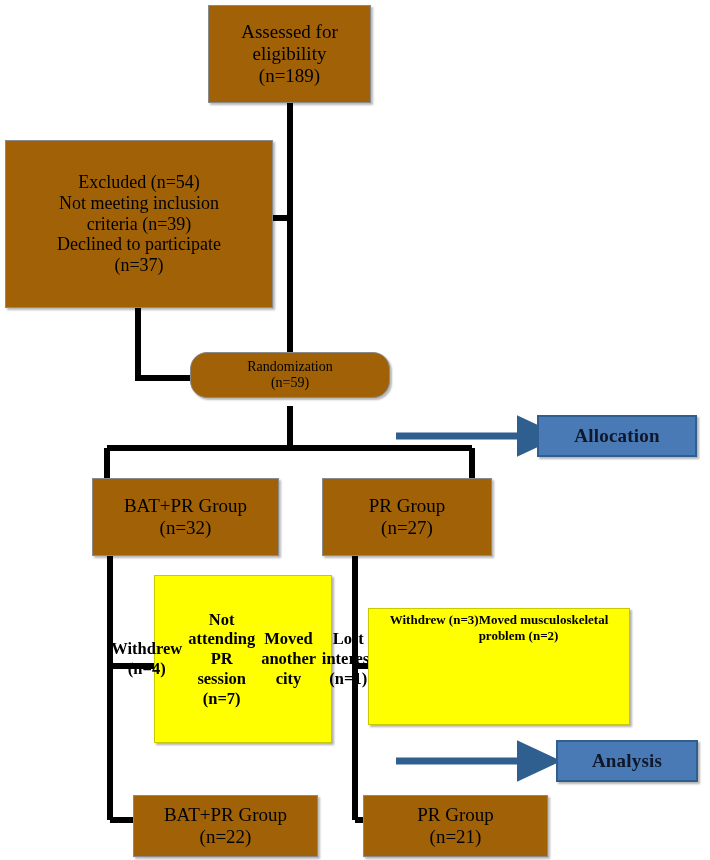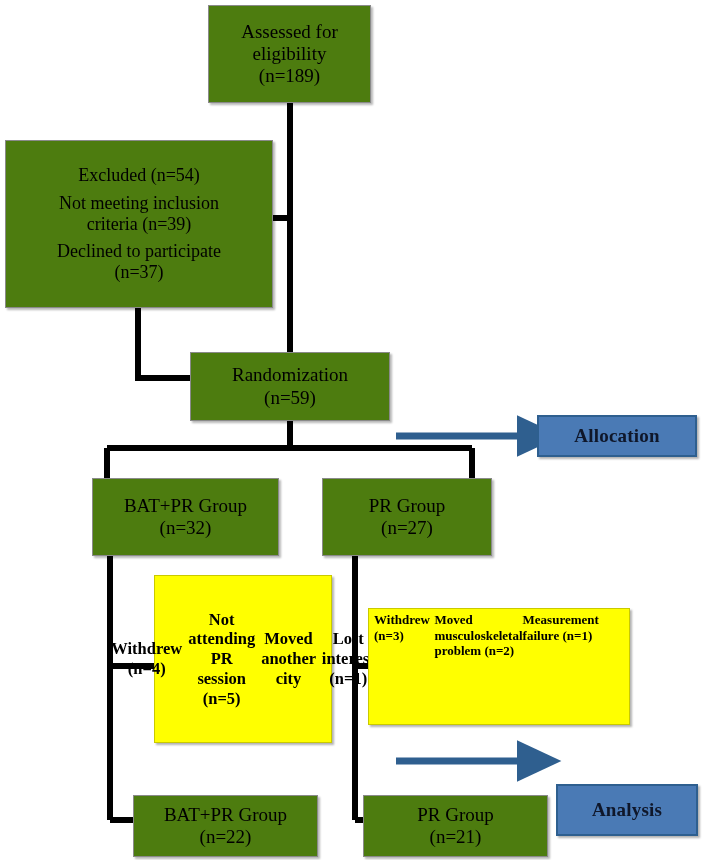--- a/index.html
+++ b/index.html
@@ -1,20 +1,20 @@
 <!DOCTYPE html>
 <html><head>
 <meta charset="utf-8">
 <style>
   html,body{margin:0;padding:0;background:#ffffff;}
   body{width:710px;height:860px;position:relative;overflow:hidden;
        font-family:"Liberation Serif","DejaVu Serif",serif;color:#000;}
   #canvas{position:absolute;left:0;top:0;width:710px;height:860px;}
 
-  .node{position:absolute;box-sizing:border-box;background:#4d7c0f;
+  .node{position:absolute;box-sizing:border-box;background:#a16207;
         border:1px solid #8a8a8a;box-shadow:2px 2px 2px rgba(0,0,0,0.28);
         display:flex;flex-direction:column;align-items:center;justify-content:center;
         text-align:center;z-index:5;padding:2px 4px;}
   .node .ln{display:block;line-height:1.16;}
 
   .yellow{position:absolute;box-sizing:border-box;background:#ffff00;
           border:1px solid #c9c900;box-shadow:2px 2px 2px rgba(0,0,0,0.30);
           display:flex;flex-direction:row;justify-content:center;
           font-weight:bold;z-index:6;padding:3px 5px;}
   .yellow .ln{display:block;line-height:1.2;}
@@ -68,33 +68,33 @@
     <line x1="396" y1="436" x2="525" y2="436" stroke="#2f5f8f" stroke-width="7" marker-end="url(#ah)"></line>
     <line x1="396" y1="761" x2="525" y2="761" stroke="#2f5f8f" stroke-width="7" marker-end="url(#ah)"></line>
   </svg>
 
   <div class="node" style="left:208px;top:5px;width:163px;height:98px;font-size:19px;">
     <span class="ln">Assessed for</span>
     <span class="ln">eligibility</span>
     <span class="ln">(n=189)</span>
   </div>
 
-  <div class="node" style="left:5px;top:140px;width:268px;height:168px;font-size:18px;gap:7px;">
+  <div class="node" style="left:5px;top:140px;width:268px;height:168px;font-size:18px;gap:0;">
     <span class="ln">Excluded (n=54)</span>
     <div>
       <span class="ln">Not meeting inclusion</span>
       <span class="ln">criteria (n=39)</span>
     </div>
     <div>
       <span class="ln">Declined to participate</span>
       <span class="ln">(n=37)</span>
     </div>
   </div>
 
-  <div class="node" style="left:190px;top:352px;width:200px;height:69px;font-size:19px;">
+  <div class="node" style="left:190px;top:352px;width:200px;height:46px;font-size:14px;border-radius:17px;">
     <span class="ln">Randomization</span>
     <span class="ln">(n=59)</span>
   </div>
 
   <div class="banner" style="left:537px;top:415px;width:160px;height:42px;font-size:19px;">
     <span>Allocation</span>
   </div>
 
   <div class="node" style="left:92px;top:478px;width:187px;height:78px;font-size:19px;">
     <span class="ln">BAT+PR Group</span>
@@ -103,38 +103,37 @@
 
   <div class="node" style="left:322px;top:478px;width:170px;height:78px;font-size:19px;">
     <span class="ln">PR Group</span>
     <span class="ln">(n=27)</span>
   </div>
 
   <div class="yellow y-center" style="left:154px;top:575px;width:178px;height:168px;font-size:16.5px;gap:6px;">
     <span class="ln">Withdrew (n=4)</span>
     <div>
       <span class="ln">Not attending PR</span>
-      <span class="ln">session (n=5)</span>
+      <span class="ln">session (n=7)</span>
     </div>
     <div>
       <span class="ln">Moved another city</span>
     </div>
     <span class="ln">Lost interest (n=1)</span>
   </div>
 
   <div class="yellow y-left" style="left:368px;top:608px;width:262px;height:117px;font-size:13px;">
     <span class="ln">Withdrew (n=3)</span>
     <div>
       <span class="ln">Moved musculoskeletal</span>
       <span class="ln">problem (n=2)</span>
     </div>
-    <span class="ln">Measurement failure (n=1)</span>
   </div>
 
-  <div class="banner" style="left:556px;top:740px;width:142px;height:52px;font-size:19px;margin-top:44px;">
+  <div class="banner" style="left:556px;top:740px;width:142px;height:42px;font-size:19px;">
     <span>Analysis</span>
   </div>
 
   <div class="node" style="left:133px;top:795px;width:185px;height:62px;font-size:19px;">
     <span class="ln">BAT+PR Group</span>
     <span class="ln">(n=22)</span>
   </div>
 
   <div class="node" style="left:363px;top:795px;width:185px;height:62px;font-size:19px;">
     <span class="ln">PR Group</span>

